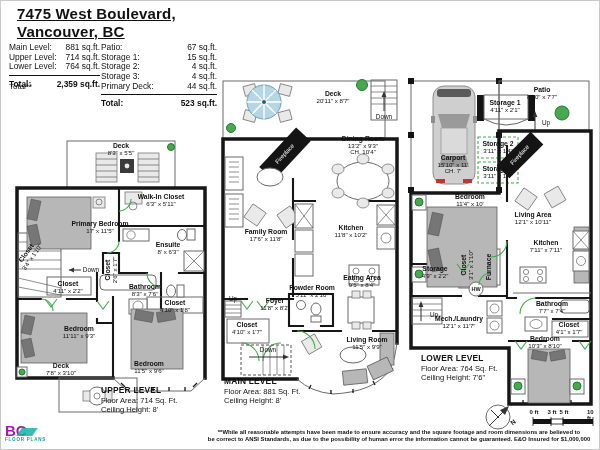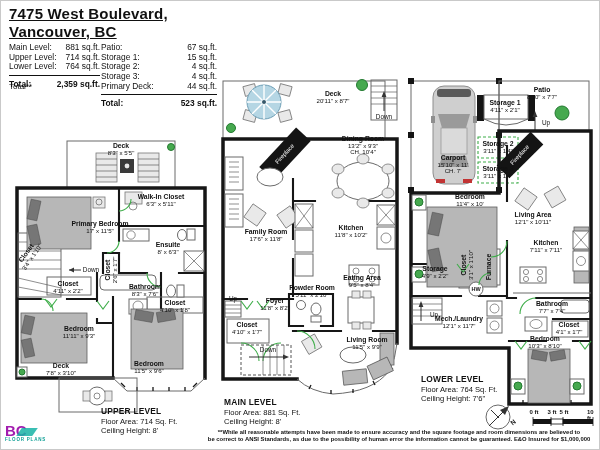--- a/index.html
+++ b/index.html
@@ -26,26 +26,26 @@
   .blackfill{fill:#141414;stroke:none;}
   
   .lbl{position:absolute;transform:translateX(-50%);text-align:center;white-space:nowrap;line-height:1.12;z-index:5;}
   .lbl .nm{display:block;font-weight:700;font-size:6.8px;}
   .lbl .dm,.lbl .ex{display:block;font-size:6.1px;}
   .lbl.rot{transform:translate(-50%,-50%) rotate(-90deg);}
   .lbl.rot55{transform:translate(-50%,-50%) rotate(-55deg);}
   .lbl.rot47{transform:translate(-50%,-50%) rotate(-47deg);}
   .lbl.white .nm{color:#fff;font-weight:400;font-size:6px;}
   .dir{position:absolute;transform:translateX(-50%);font-size:6.4px;white-space:nowrap;z-index:5;}
-  .caption{position:absolute;z-index:5;line-height:1.25;margin-top:21px;}
+  .caption{position:absolute;z-index:5;line-height:1.25;}
   .caption .ct{display:block;font-weight:700;font-size:8.4px;letter-spacing:.2px;}
   .caption .cl{display:block;font-size:7.6px;}
   
   .hdr{position:absolute;left:8px;top:4px;z-index:5;}
-  .hdr span{display:block;font-weight:700;font-size:15px;text-decoration:underline;line-height:1.18;letter-spacing:.2px;}
+  .hdr span{display:block;font-weight:700;font-size:15px;text-decoration:underline;line-height:1.18;letter-spacing:.2px;margin-left:8px;}
   .note{position:absolute;left:8px;top:33px;font-size:8px;z-index:5;margin-top:48px;}
   .sumtable{position:absolute;font-size:8.4px;z-index:5;}
   .srow{display:flex;justify-content:space-between;height:9.7px;line-height:9.7px;}
   .stotal{display:flex;justify-content:space-between;border-top:1.3px solid #111;margin-top:3px;padding-top:3px;font-weight:700;}
   
   .tick{position:absolute;transform:translateX(-50%);font-size:6px;font-weight:700;z-index:5;}
   .nlabel{position:absolute;font-size:6.5px;font-weight:700;transform:translate(-50%,-50%) rotate(-40deg);z-index:5;}
   .hwlabel{position:absolute;font-size:5.5px;font-weight:700;transform:translate(-50%,-50%);z-index:5;}
   .disc{position:absolute;left:200px;top:428px;width:396px;text-align:center;font-size:5.9px;font-weight:700;line-height:1.18;z-index:5;}
   .disc span{display:block;}

